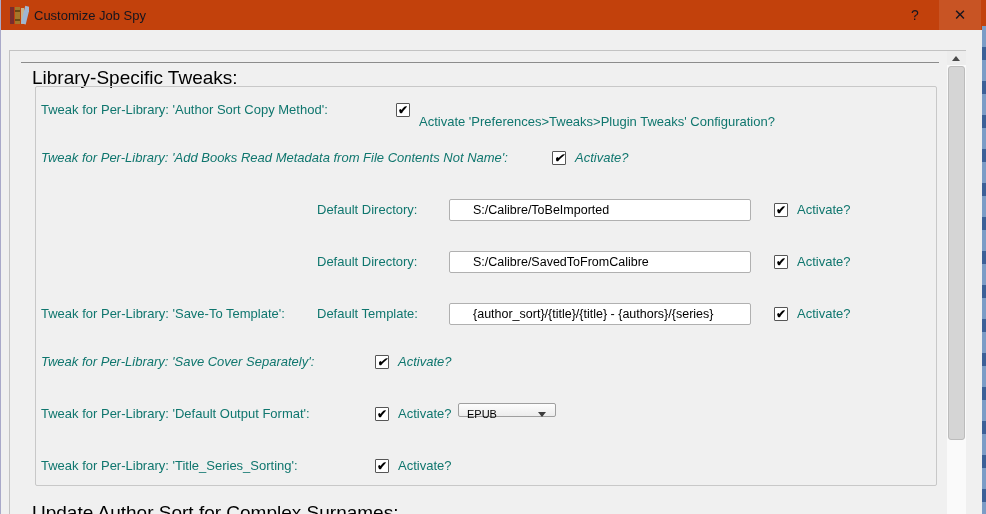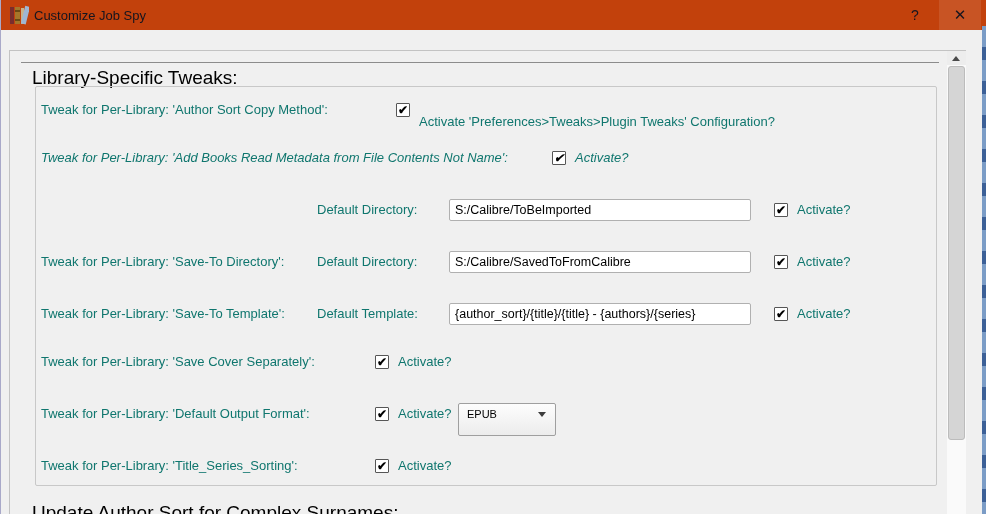--- a/index.html
+++ b/index.html
@@ -20,33 +20,33 @@
   
   .frame { position:absolute; left:8px; top:50px; width:957px; height:464px; border:1px solid #c3c3c3; border-bottom:none; background:#f0f0f0; }
   .separator { position:absolute; left:20px; top:62px; width:918px; height:1px; background:#8c8c8c; }
   .section-h { position:absolute; font-size:19px; color:#000; white-space:nowrap; }
   .section-h1 { left:31px; top:67px; }
   .section-h2 { left:31px; top:502px; }
   .groupbox { position:absolute; left:34px; top:86px; width:902px; height:400px; border:1px solid #c8c8c8; border-radius:2px; }
   
   .row { position:absolute; left:0; width:960px; height:22px; }
   .r0 { top:99px; } .r1 { top:147px;font-style:italic; } .r2 { top:199px; } .r3 { top:251px; }
-  .r4 { top:303px; } .r5 { top:351px; } .r6 { top:403px; } .r7 { top:455px; }
+  .r4 { top:303px; } .r5 { top:351px;font-style:italic; } .r6 { top:403px; } .r7 { top:455px; }
   .lbl { position:absolute; top:0; height:22px; line-height:22px; font-size:13px; color:#0f766e; white-space:nowrap; }
   .row-label { left:40px; }
   .checkbox { position:absolute; top:4px; width:14px; height:14px; background:#fff; border:1px solid #565656; border-radius:1px;
               display:flex; align-items:center; justify-content:center; font-size:12px; font-weight:bold; color:#000; line-height:1; }
   .cb-a  { left:395px; }  .cl-a  { left:418px;margin-top:12px; }
   .cb-b  { left:551px; }  .cl-b  { left:574px; }
   .cb-c  { left:773px; }  .cl-c  { left:796px; }
   .cb-d  { left:374px; }  .cl-d  { left:397px; }
   .sub-label { left:316px; }
   .text-input { position:absolute; left:448px; top:0; width:302px; height:22px; border:1px solid #b0b0b0; border-radius:2px;
-                background:#fff; font-family:"Liberation Sans", sans-serif; font-size:12.5px; color:#000; padding:0 5px; outline:none; }
-  .combo { position:absolute; left:457px; top:0; width:98px; height:33px; border:1px solid #9f9f9f; border-radius:2px;
+                background:#fff; font-family:"Liberation Sans", sans-serif; font-size:12.5px; color:#000; padding:0 23px; outline:none; }
+  .combo { position:absolute; left:457px; top:0; width:98px; height:14px; border:1px solid #9f9f9f; border-radius:2px;
            background:linear-gradient(#fdfdfd,#ececec); }
   .combo-value { position:absolute; left:8px; top:0; height:20px; line-height:20px; font-size:11px; color:#000; }
   .combo-arrow { position:absolute; right:9px; top:8px; width:0; height:0;
                  border-left:4px solid transparent; border-right:4px solid transparent; border-top:5px solid #3c3c3c; }
   
   .scroll-track { position:absolute; left:946px; top:51px; width:19px; height:463px; background:#fafafa; }
   .scroll-up { position:absolute; left:946px; top:51px; width:19px; height:14px; background:#ededed; }
   .scroll-up-arrow { position:absolute; left:5px; top:5px; width:0; height:0;
                      border-left:4px solid transparent; border-right:4px solid transparent; border-bottom:5px solid #4a4a4a; }
   .scroll-thumb { position:absolute; left:947px; top:66px; width:17px; height:374px; background:#d5d5d5; border:1px solid #bcbcbc; border-radius:3px; }
@@ -91,21 +91,20 @@
   </div>
 
   <div class="row r2">
     <span class="lbl sub-label">Default Directory:</span>
     <input class="text-input" type="text" value="S:/Calibre/ToBeImported" style="">
     <span class="checkbox cb-c">✔</span>
     <span class="lbl cl-c">Activate?</span>
   </div>
 
   <div class="row r3">
-    <span class="lbl row-label">Tweak for Per-Library: 'Save-To Directory':</span>
     <span class="lbl sub-label">Default Directory:</span>
     <input class="text-input" type="text" value="S:/Calibre/SavedToFromCalibre" style="">
     <span class="checkbox cb-c">✔</span>
     <span class="lbl cl-c">Activate?</span>
   </div>
 
   <div class="row r4">
     <span class="lbl sub-label">Default Template:</span>
     <span class="lbl row-label">Tweak for Per-Library: 'Save-To Template':</span>
     <input class="text-input" type="text" value="{author_sort}/{title}/{title} - {authors}/{series}" style="">

